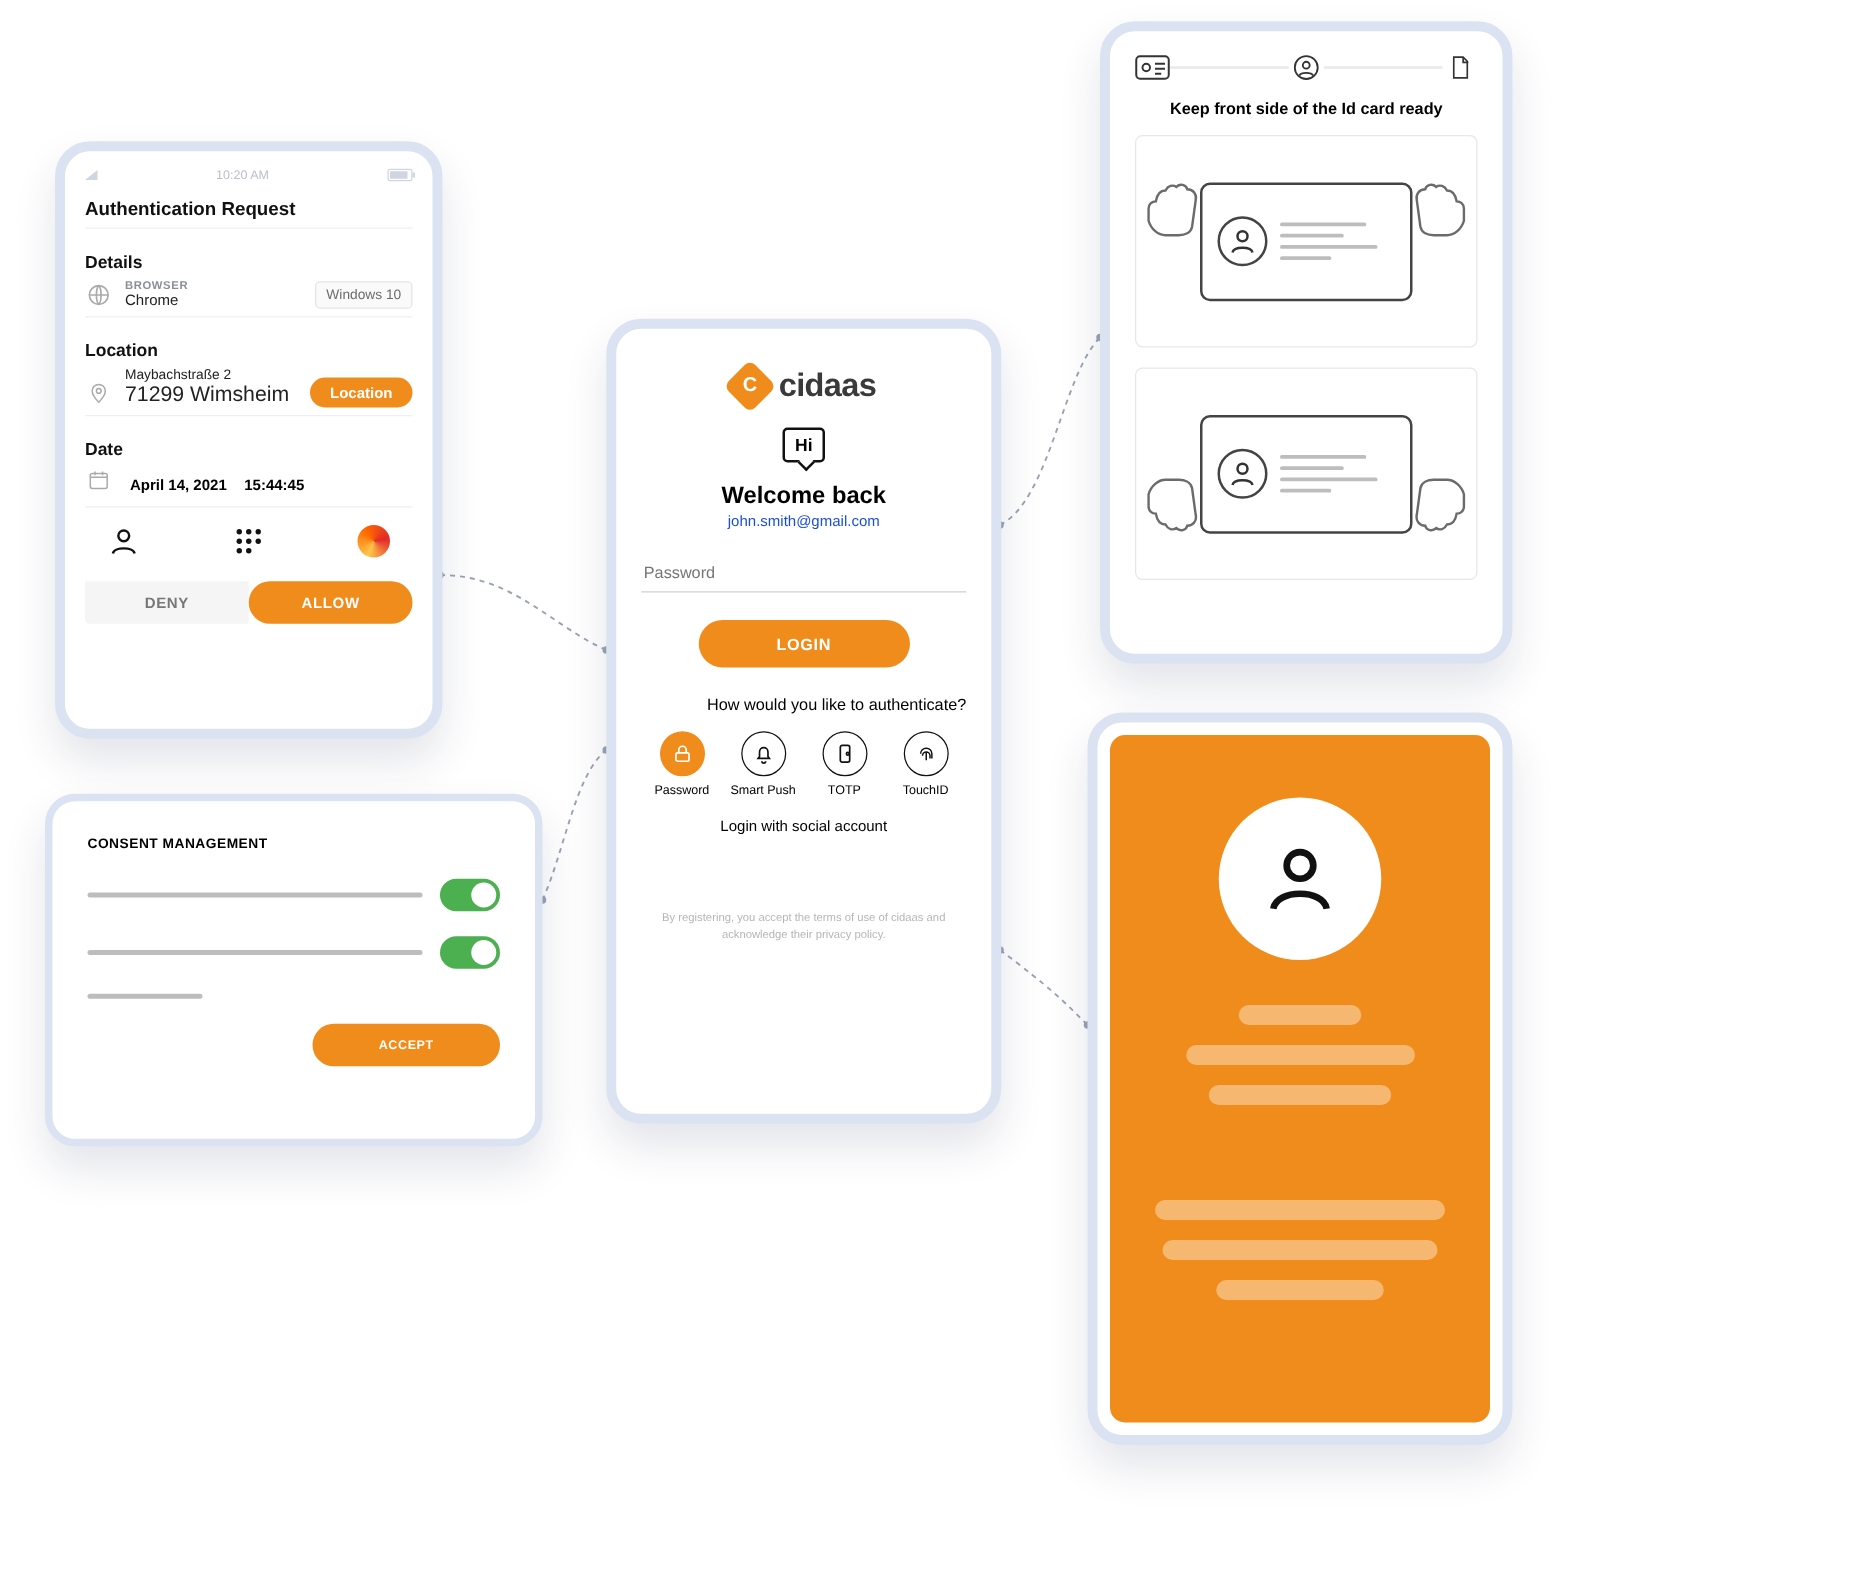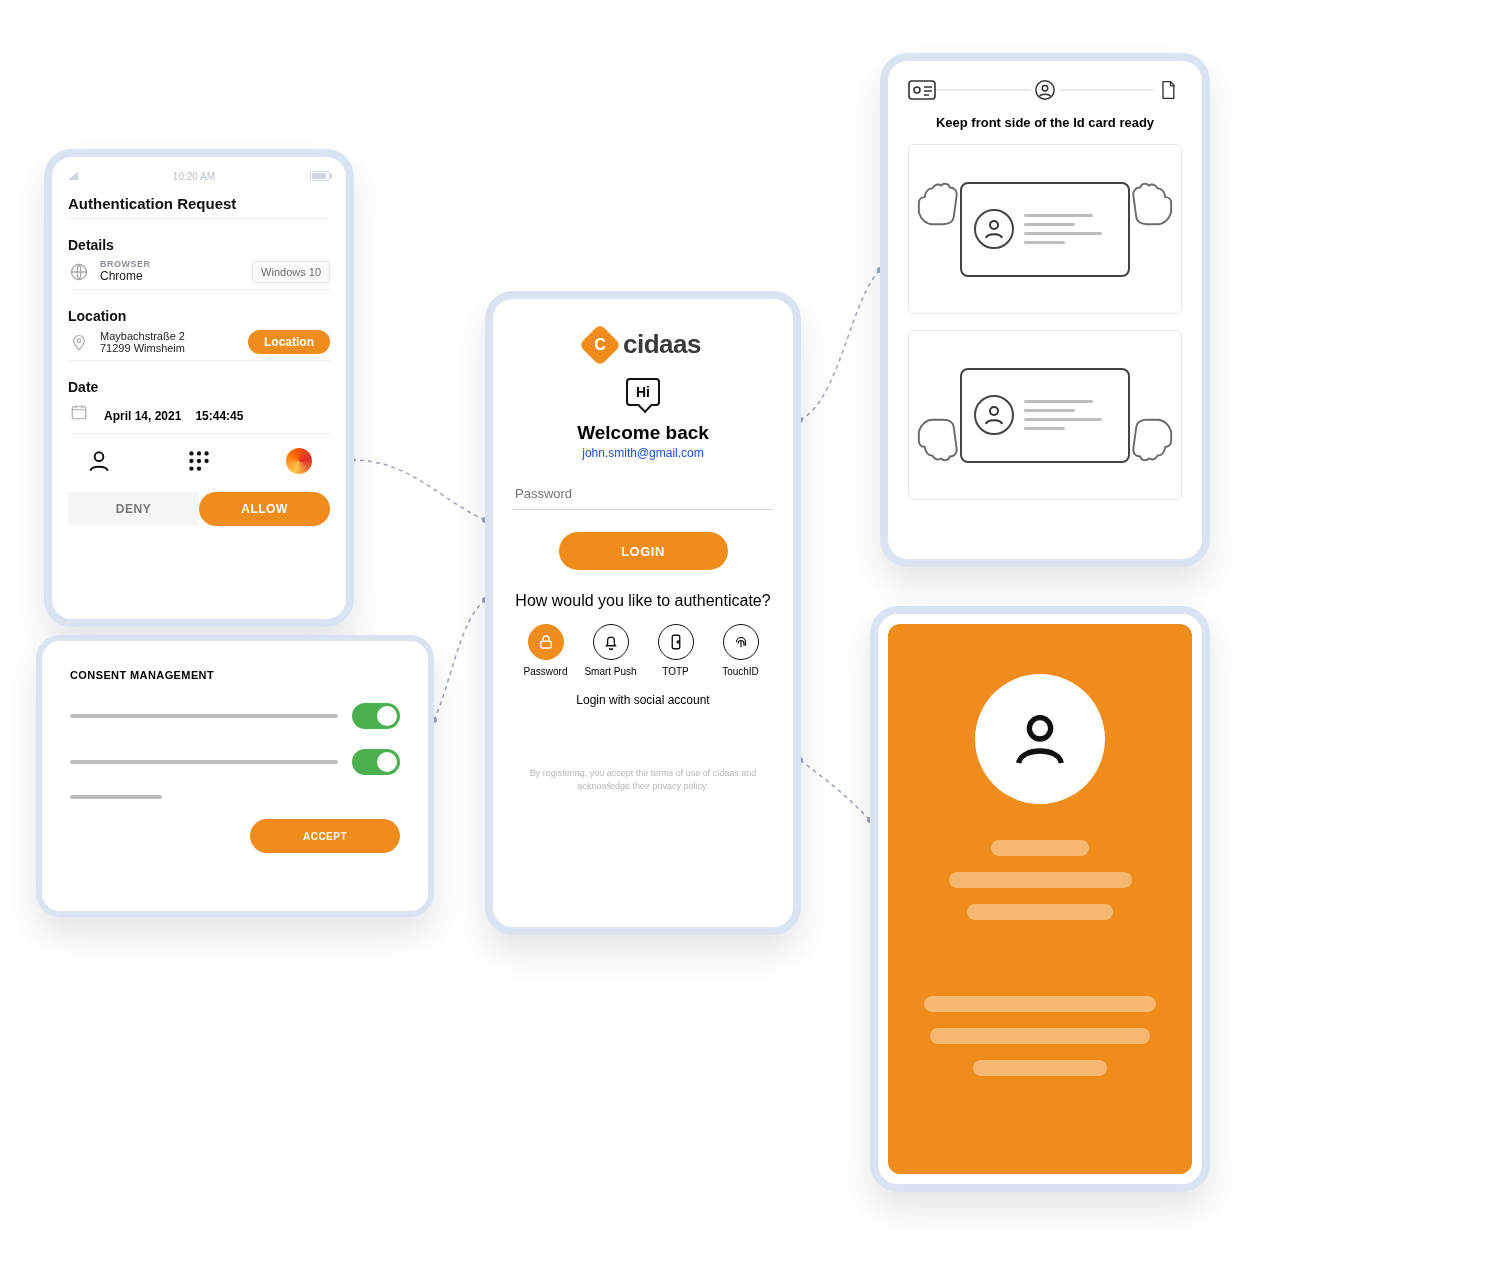--- a/index.html
+++ b/index.html
@@ -32,21 +32,20 @@
   }
 
   
   .phone {
     position: absolute;
     background: #fff;
     border: 8px solid var(--phone-border);
     border-radius: 28px;
     box-shadow: 0 18px 34px rgba(30,40,80,0.12);
     overflow: hidden;
-    margin-top: 36px;
   }
   .card {
     position: absolute;
     background: #fff;
     border: 6px solid var(--phone-border);
     border-radius: 24px;
     box-shadow: 0 18px 34px rgba(30,40,80,0.12);
     overflow: hidden;
   }
 
@@ -90,21 +89,21 @@
   .brand { display:flex; align-items:center; justify-content:center; gap:8px; margin-bottom:18px;}
   .brand .diamond { width:30px;height:30px;background:var(--orange);transform:rotate(45deg);border-radius:6px;position:relative;}
   .brand .diamond::after{content:"C";position:absolute;inset:0;transform:rotate(-45deg);display:flex;align-items:center;justify-content:center;color:#fff;font-weight:800;font-size:16px;}
   .brand-name { font-size:26px; font-weight:800; color:#3a3a3a; letter-spacing:-.5px;}
   .hi-bubble { display:inline-flex; border:2px solid #111; border-radius:4px; padding:4px 8px; font-weight:700; font-size:14px; position:relative; margin-bottom:8px;text-align:center;}
   .hi-bubble::after{content:"";position:absolute;bottom:-7px;left:12px;width:8px;height:8px;border-right:2px solid #111;border-bottom:2px solid #111;background:#fff;transform:rotate(45deg);}
   .wb { font-size:19px; font-weight:800; margin:8px 0 2px; }
   .email { font-size:12px; color:#1d4ed8; margin-bottom:18px; }
   .pw { width:100%; border:none; border-bottom:1px solid #d0d0d0; padding:8px 2px; font-size:13px; outline:none; text-align:left; color:#888;}
   .login-btn { width:65%; height:38px; margin:22px auto 22px; display:block; border:none; border-radius:22px; background:var(--orange); color:#fff; font-weight:700; font-size:13px; letter-spacing:.5px; cursor:pointer;}
-  .howauth { font-size:16px; margin-bottom:14px;}
+  .howauth { font-size:13px; margin-bottom:14px;text-align:right;}
   .methods { display:flex; justify-content:space-around; align-items:flex-start; margin-bottom:16px;}
   .method { display:flex; flex-direction:column; align-items:center; gap:6px; width:58px;}
   .mcirc { width:36px; height:36px; border-radius:50%; border:1.5px solid #111; display:flex; align-items:center; justify-content:center; }
   .mcirc.active { background:var(--orange); border-color:var(--orange); color:#fff;}
   .mlabel { font-size:10px; }
   .social { font-size:12px; margin-top:6px;}
   .terms { font-size:9px; color:#b6b6b6; line-height:1.4; margin-top:60px; padding:0 14px;}
 
   
   .idcard { left:880px; top:17px; width:330px; height:514px; padding:18px 20px;}
@@ -181,21 +180,21 @@
       <h2>Location</h2>
       <div class="row">
         <span class="ico">
           <svg viewBox="0 0 24 24" width="18" height="18" fill="none" stroke="#aaa" stroke-width="1.6">
               <path d="M12 21s7-7 7-12a7 7 0 10-14 0c0 5 7 12 7 12z"></path>
               <circle cx="12" cy="9" r="2.5"></circle>
             </svg>
         </span>
         <div>
           <div class="val" style="font-size:11px">Maybachstraße 2</div>
-          <div class="val" style="font-size:11px">71299 Wimsheim</div>
+          <div class="val" style="font-size:17px">71299 Wimsheim</div>
         </div>
         <span class="pill">Location</span>
       </div>
     </div>
 
     <div class="sec">
       <h2>Date</h2>
       <div class="row">
         <span class="ico">
           <svg viewBox="0 0 24 24" width="18" height="18" fill="none" stroke="#aaa" stroke-width="1.6">

